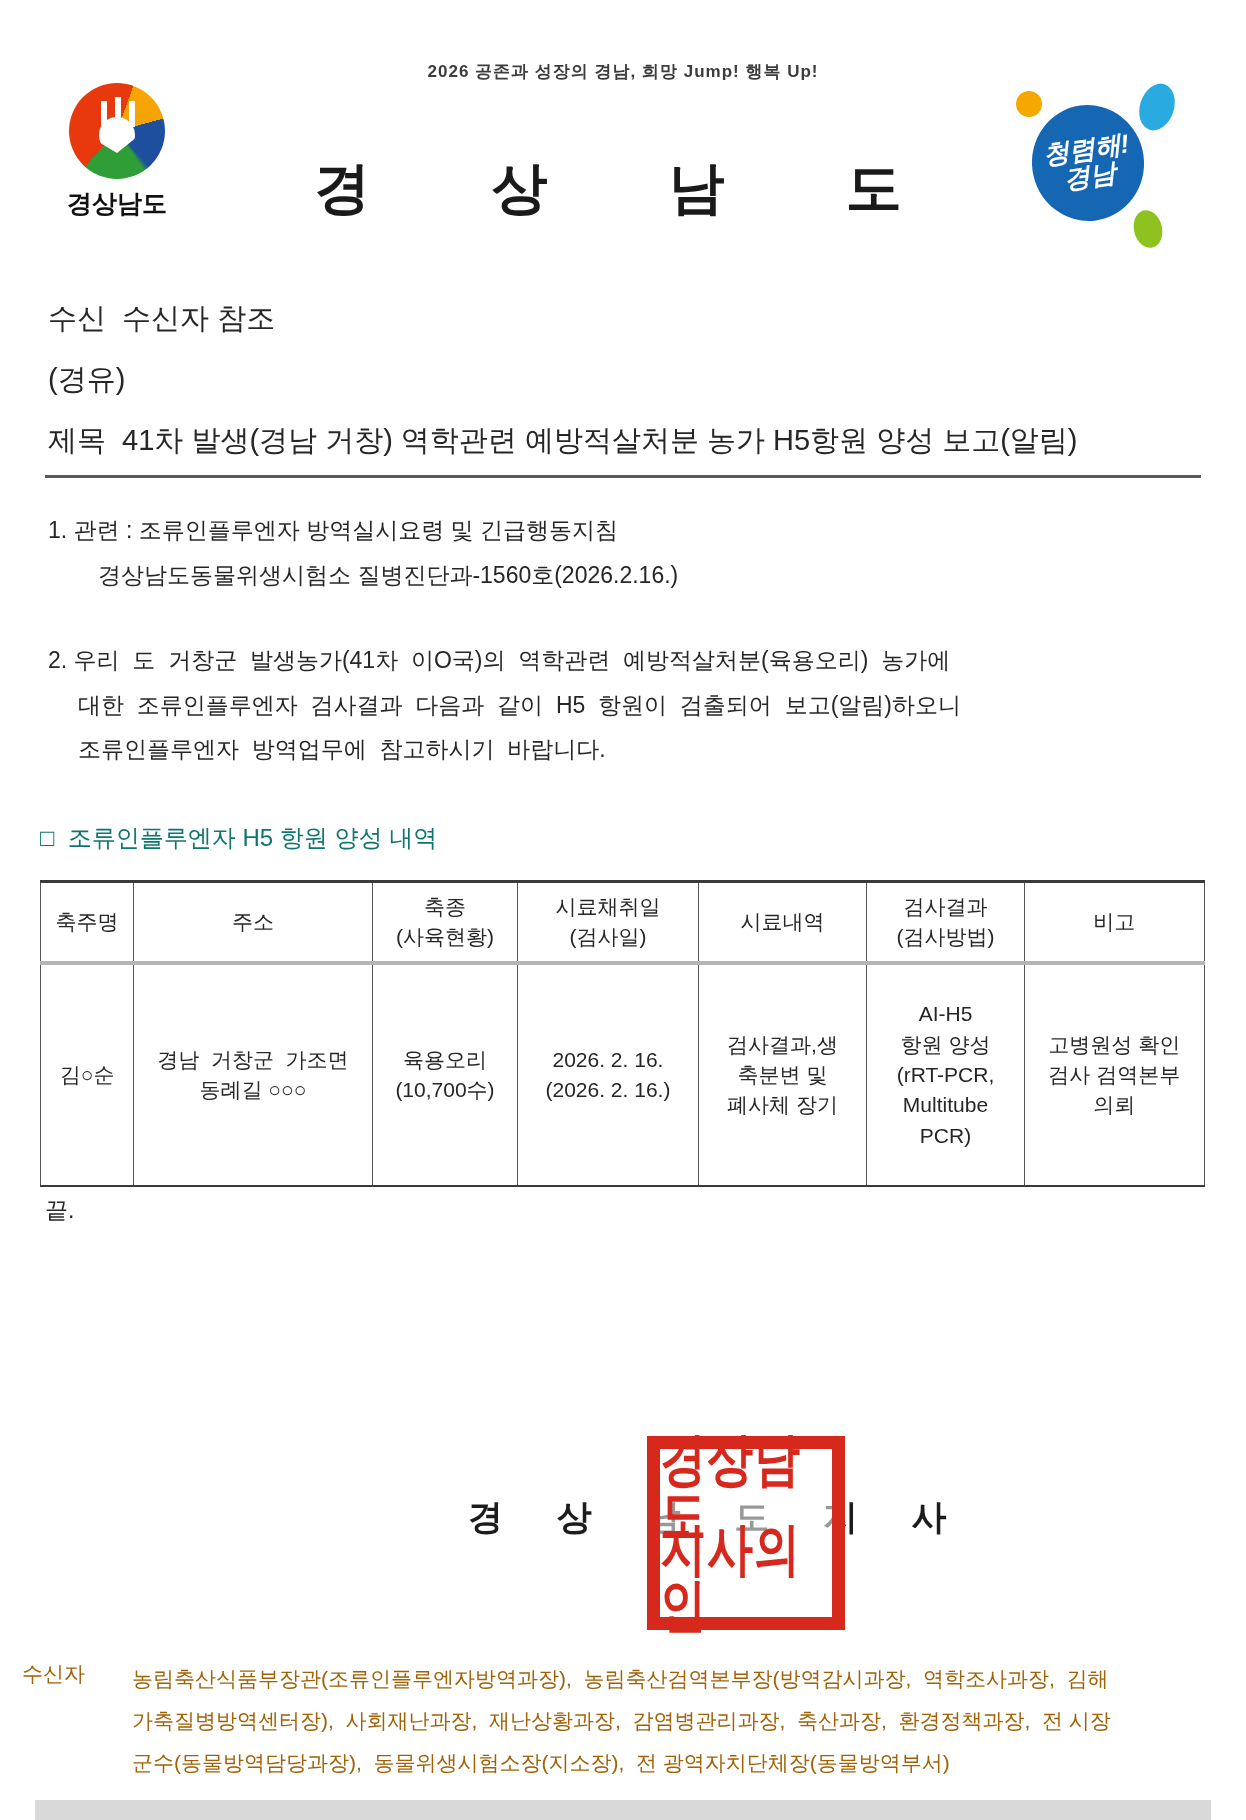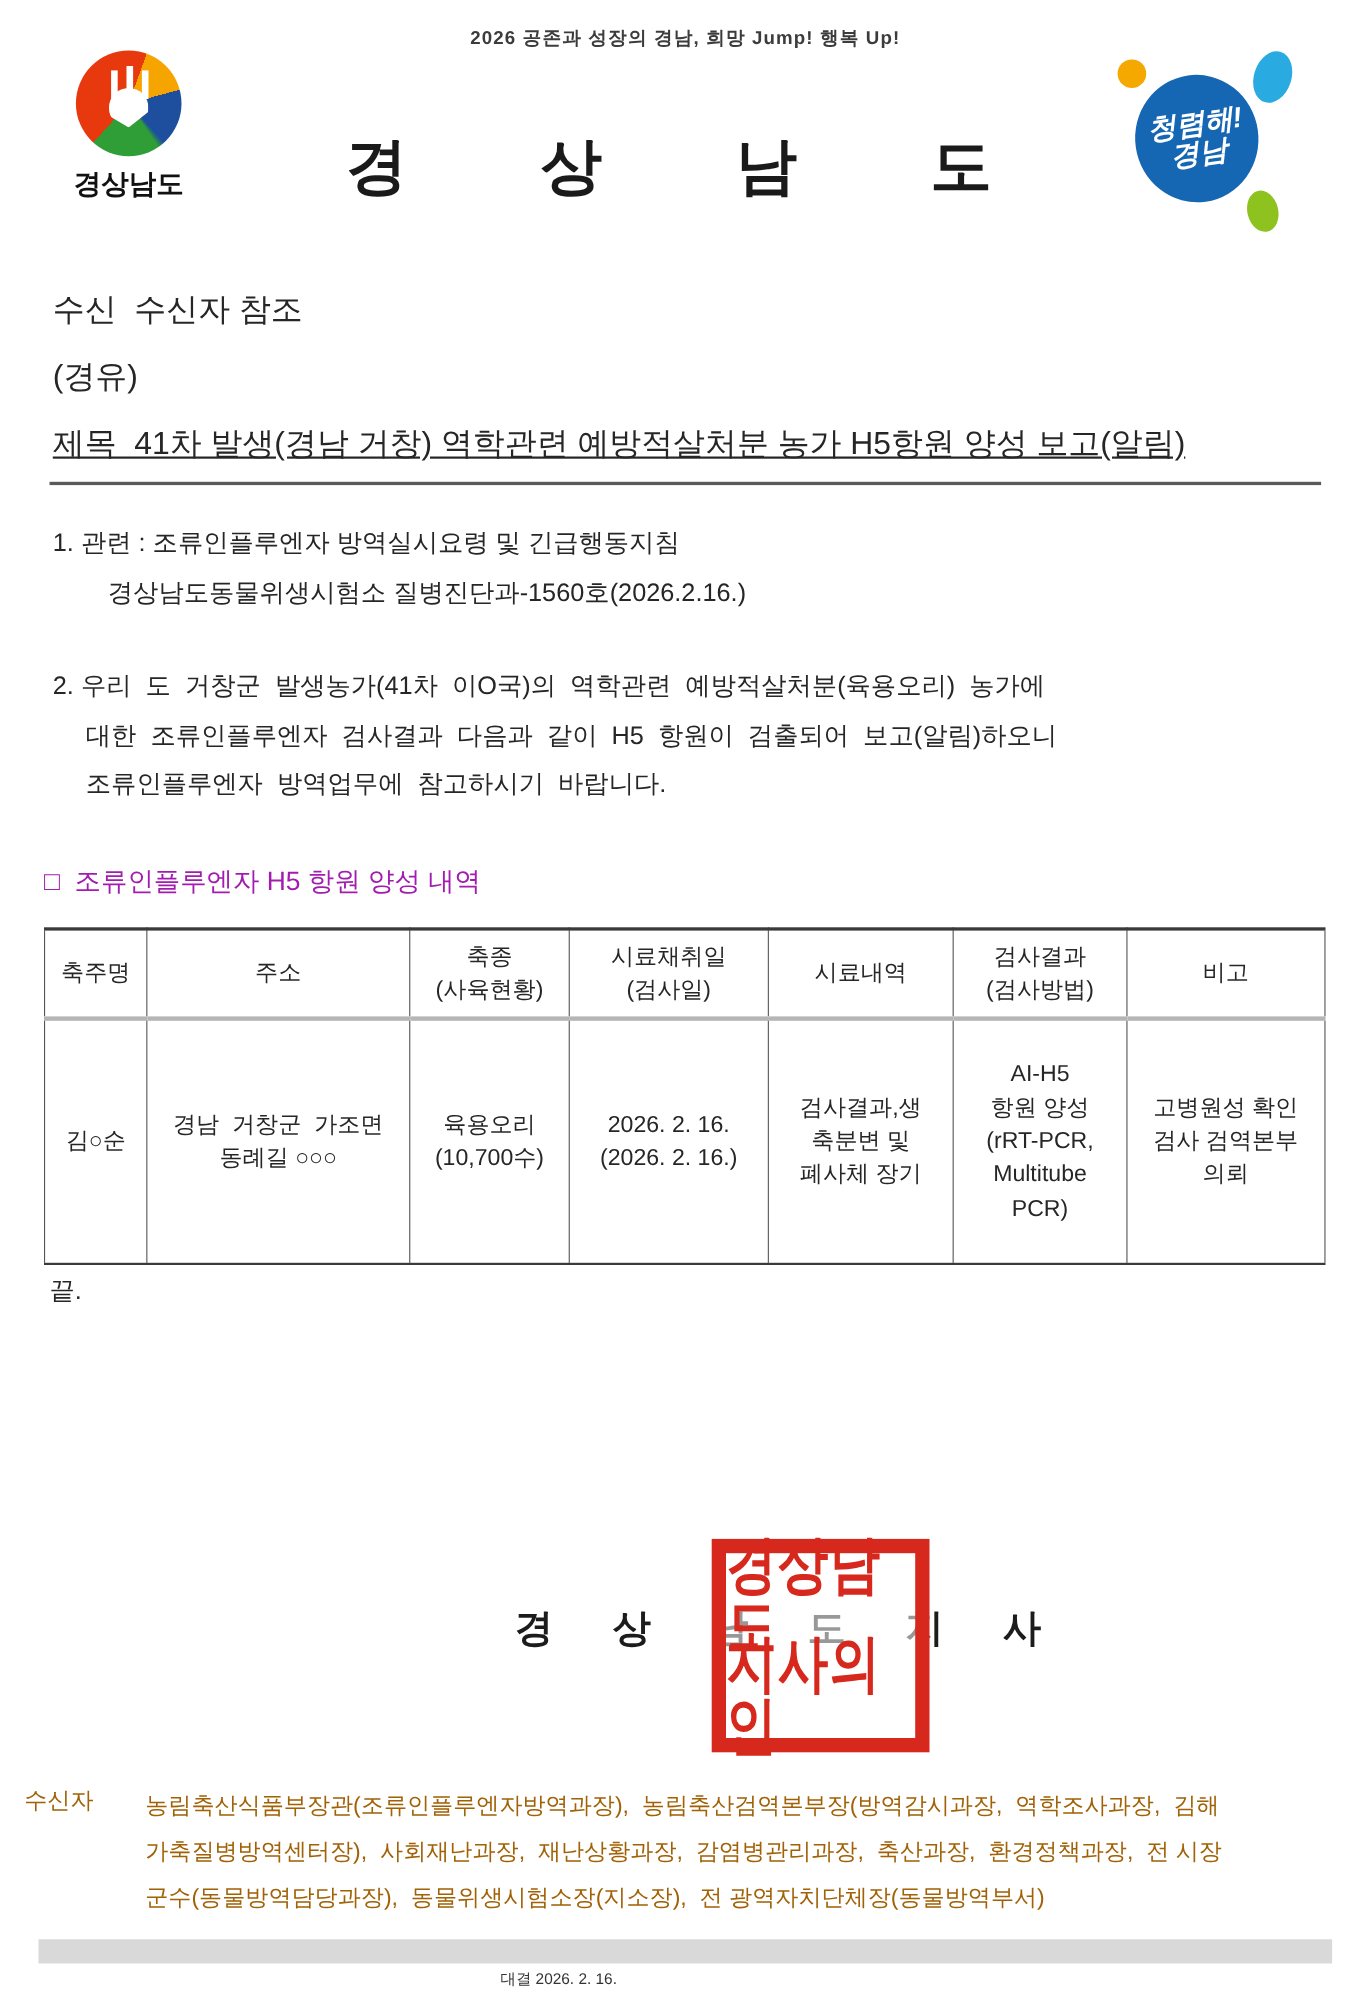--- a/index.html
+++ b/index.html
@@ -8,21 +8,21 @@
     width:1246px;height:1820px;
     margin:0 auto;
     background:#fff;
     font-family:"Liberation Sans","DejaVu Sans",sans-serif;
     color:#2b2b2b;
     overflow:hidden;
   }
   .pre{white-space:pre-wrap;}
   
   .top-slogan{
-    padding-top:23px;text-align:center;
+    padding-top:60px;text-align:center;
     font-size:17px;font-weight:bold;color:#3c3c3c;letter-spacing:1px;
   }
   .header{position:relative;height:190px;}
   .org-title{
     position:absolute;left:0;right:0;top:68px;text-align:center;
     font-size:56px;font-weight:bold;color:#1a1a1a;
     letter-spacing:30px;white-space:pre;
   }
   
   .emblem{position:absolute;left:62px;top:0;width:110px;text-align:center;}
@@ -54,31 +54,31 @@
     align-items:center;justify-content:center;
     font-size:26px;font-weight:bold;font-style:italic;line-height:1.05;
     transform:rotate(-8deg);
   }
   .lr-orange{position:absolute;left:6px;top:8px;width:26px;height:26px;border-radius:50%;background:#f5a800;}
   .lr-cyan{position:absolute;right:6px;top:0;width:34px;height:48px;border-radius:50%;background:#29abe2;transform:rotate(18deg);}
   .lr-green{position:absolute;right:18px;bottom:0;width:28px;height:38px;border-radius:50%;background:#8dc21f;transform:rotate(-14deg);}
   
   .meta{margin:26px 48px 0 48px;font-size:29px;color:#262626;}
   .meta-row{margin-bottom:21px;white-space:pre;}
-  .subject-row{margin-bottom:0;text-decoration:underline;}
+  .subject-row{margin-bottom:0;}
   .subject-rule{
     margin:14px 45px 0 45px;border-top:3px solid #5a5a5a;
   }
   
   .doc-body{margin:30px 48px 0 48px;font-size:23px;line-height:1.95;color:#262626;}
   .b-line{white-space:pre-wrap;}
   .indent2{margin-left:50px;}
   .para2{margin-top:40px;}
   .para2 .cont{margin-left:30px;}
-  .tbl-caption{margin:50px 48px 0 40px;font-size:24px;color:#a21caf;white-space:pre;}
+  .tbl-caption{margin:50px 48px 0 40px;font-size:24px;color:#0f766e;white-space:pre;}
   
   table.h5{
     margin:26px 0 0 40px;border-collapse:collapse;table-layout:fixed;
     width:1165px;font-size:21px;color:#262626;
     border-top:3px solid #3a3a3a;border-bottom:2px solid #3a3a3a;
   }
   table.h5 th,table.h5 td{
     border:1px solid #555;text-align:center;vertical-align:middle;
     padding:6px 4px;line-height:1.45;
   }

